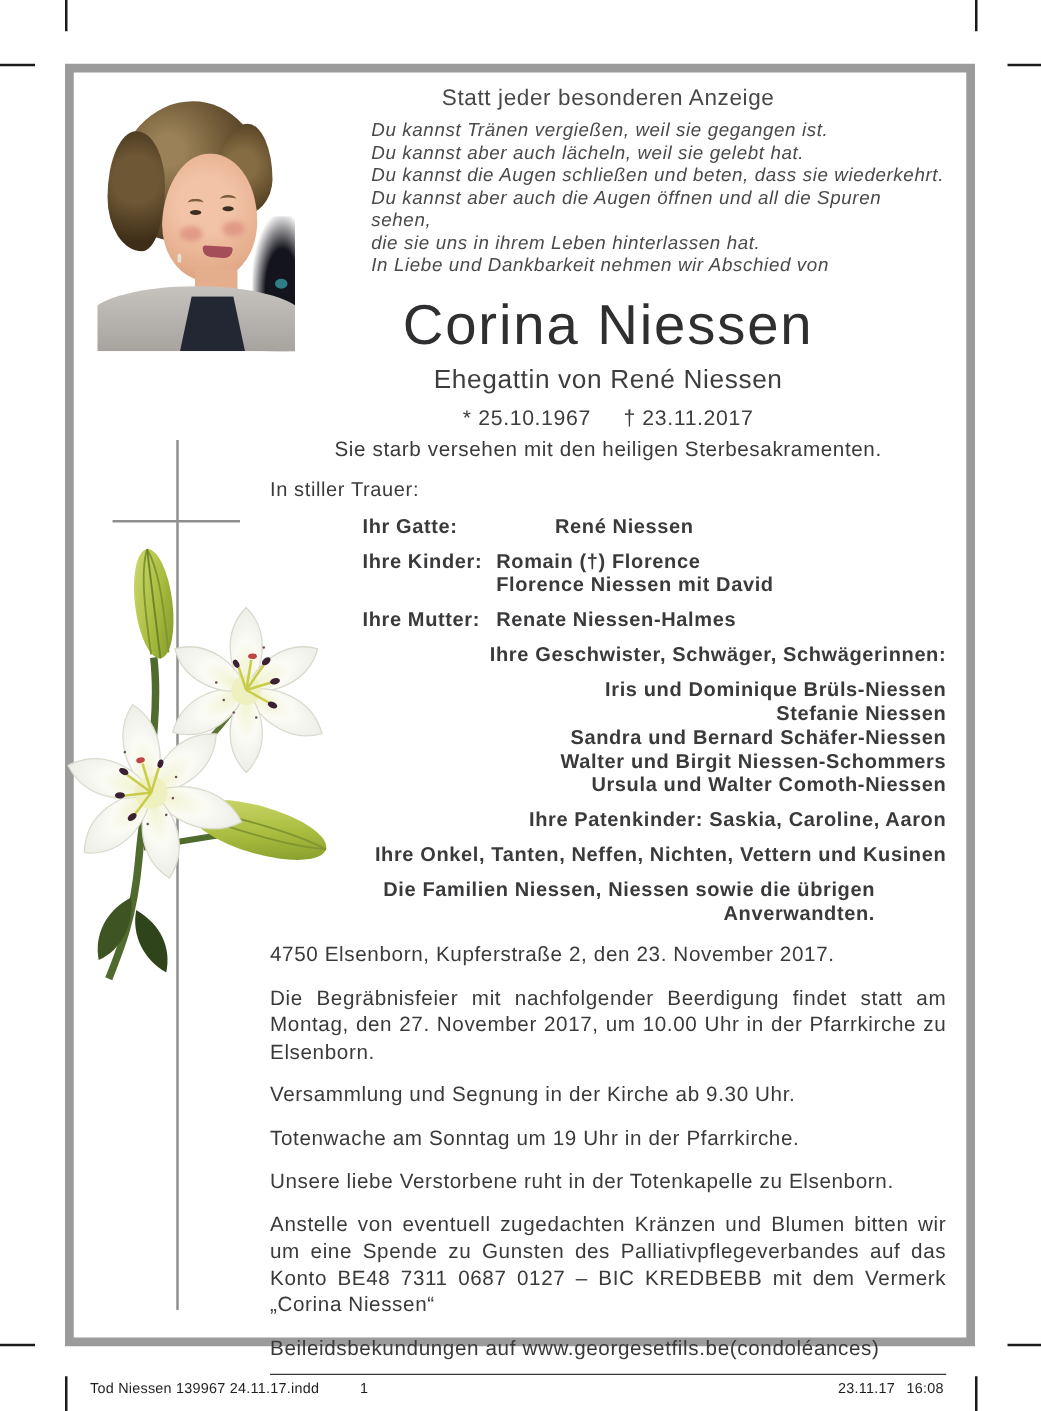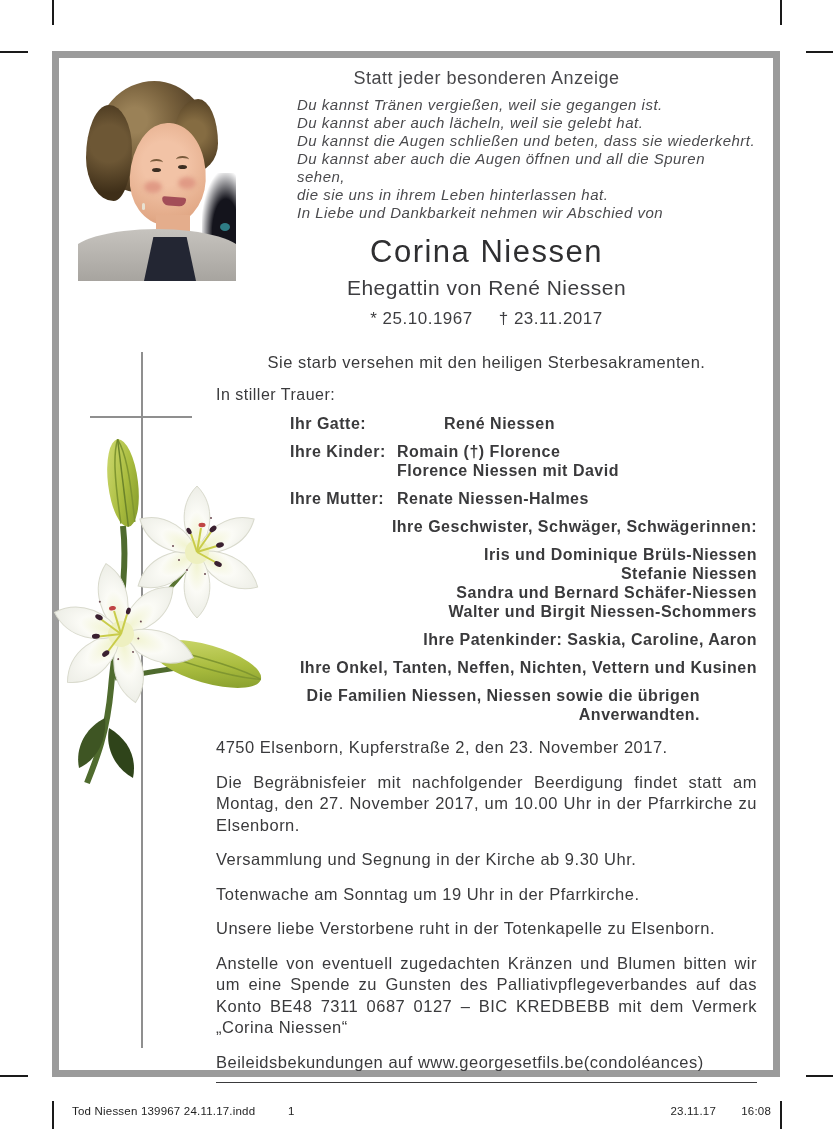--- a/index.html
+++ b/index.html
@@ -49,39 +49,39 @@
   #portrait .darktop{position:absolute;left:66px;top:160px;width:52px;height:44px;background:#232633;
     clip-path:polygon(18% 0,82% 0,100% 100%,0 100%);}
   #portrait .earring{position:absolute;left:64px;top:126px;width:3px;height:7px;background:#e8e2d2;border-radius:2px;}
   
   #lily{position:absolute;left:45px;top:428px;width:225px;height:360px;}
   
   #col{position:absolute;left:216px;top:68px;width:541px;letter-spacing:.5px;}
   .center{text-align:center;}
   #header-line{font-size:18px;color:#47474a;}
   #poem{margin:7px 0 0 81px;font-style:italic;font-size:15px;line-height:18px;color:#4a4a4d;}
-  #name{margin-top:12px;font-size:31px;letter-spacing:1.5px;color:#2f2f31;font-weight:400;}
+  #name{margin-top:12px;font-size:45px;letter-spacing:1.5px;color:#2f2f31;font-weight:400;}
   #relation{margin-top:6px;font-size:21px;color:#3d3d40;}
   #dates{margin-top:9px;font-size:17px;color:#3d3d40;}
   #dates .gap{display:inline-block;width:26px;}
-  #sacraments{margin-top:24px;font-size:16.5px;text-align:center;}
+  #sacraments{margin-top:6px;font-size:16.5px;text-align:center;}
   #mourning-intro{margin-top:14px;font-size:16px;}
   #family{margin:10px 0 0 74px;font-size:16px;line-height:19px;font-weight:bold;}
   .famrow{display:grid;grid-template-columns:107px 1fr;margin-top:9px;}
   .famline{margin-top:9px;text-align:right;}
   .indent{margin-left:107px;}
   .bodyline{margin-top:13px;font-size:16.5px;line-height:21.5px;}
   .justify{text-align:justify;}
   #condolence-divider{margin-top:9px;border:none;border-top:1.5px solid #3a3a3c;width:100%;}
   
   #slug{position:absolute;left:0;top:1100px;width:833px;font-size:11.5px;color:#1f1f1f;letter-spacing:.2px;}
   #slug .file{position:absolute;left:72px;top:5px;}
   #slug .page{position:absolute;left:288px;top:5px;}
   #slug .date{position:absolute;right:117px;top:5px;text-align:right;}
-  #slug .time{position:absolute;right:62px;top:5px;}
+  #slug .time{position:absolute;right:78px;top:5px;}
 </style>
 </head>
 <body>
 
 <div id="page">
 
   <div class="cropmark" style="left:52px;top:0;width:1.5px;height:25px;"></div>
   <div class="cropmark" style="left:0;top:51px;width:28px;height:1.5px;"></div>
   <div class="cropmark" style="left:780px;top:0;width:1.5px;height:25px;"></div>
   <div class="cropmark" style="left:806px;top:51px;width:27px;height:1.5px;"></div>
@@ -247,20 +247,21 @@
         <div>Ihre Mutter:</div>
         <div>Renate Niessen-Halmes</div>
       </div>
 
       <div class="famline">Ihre Geschwister, Schwäger, Schwägerinnen:</div>
       <div class="famline indent">
         <div>Iris und Dominique Brüls-Niessen</div>
         <div>Stefanie Niessen</div>
         <div>Sandra und Bernard Schäfer-Niessen</div>
         <div>Walter und Birgit Niessen-Schommers</div>
+        <div>Ursula und Walter Comoth-Niessen</div>
       </div>
 
       <div class="famline">Ihre Patenkinder: Saskia, Caroline, Aaron</div>
       <div class="famline">Ihre Onkel, Tanten, Neffen, Nichten, Vettern und Kusinen</div>
       <div class="famline" style="max-width:410px;">Die Familien Niessen, Niessen sowie die übrigen Anverwandten.</div>
     </div>
 
     <div class="bodyline">4750 Elsenborn, Kupferstraße 2, den 23. November 2017.</div>
     <div class="bodyline justify">Die Begräbnisfeier mit nachfolgender Beerdigung findet statt am Montag, den 27. November 2017, um 10.00 Uhr in der Pfarrkirche zu Elsenborn.</div>
     <div class="bodyline">Versammlung und Segnung in der Kirche ab 9.30 Uhr.</div>

